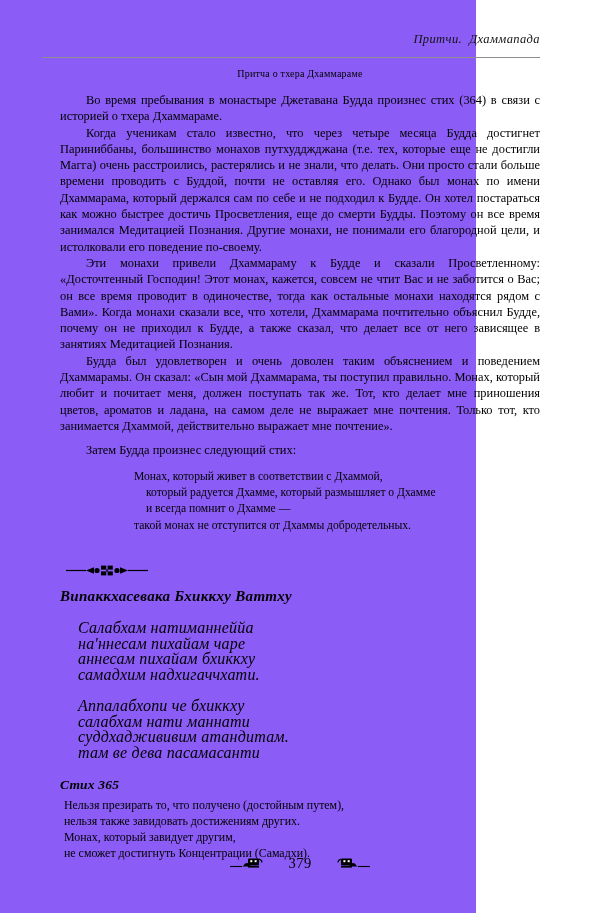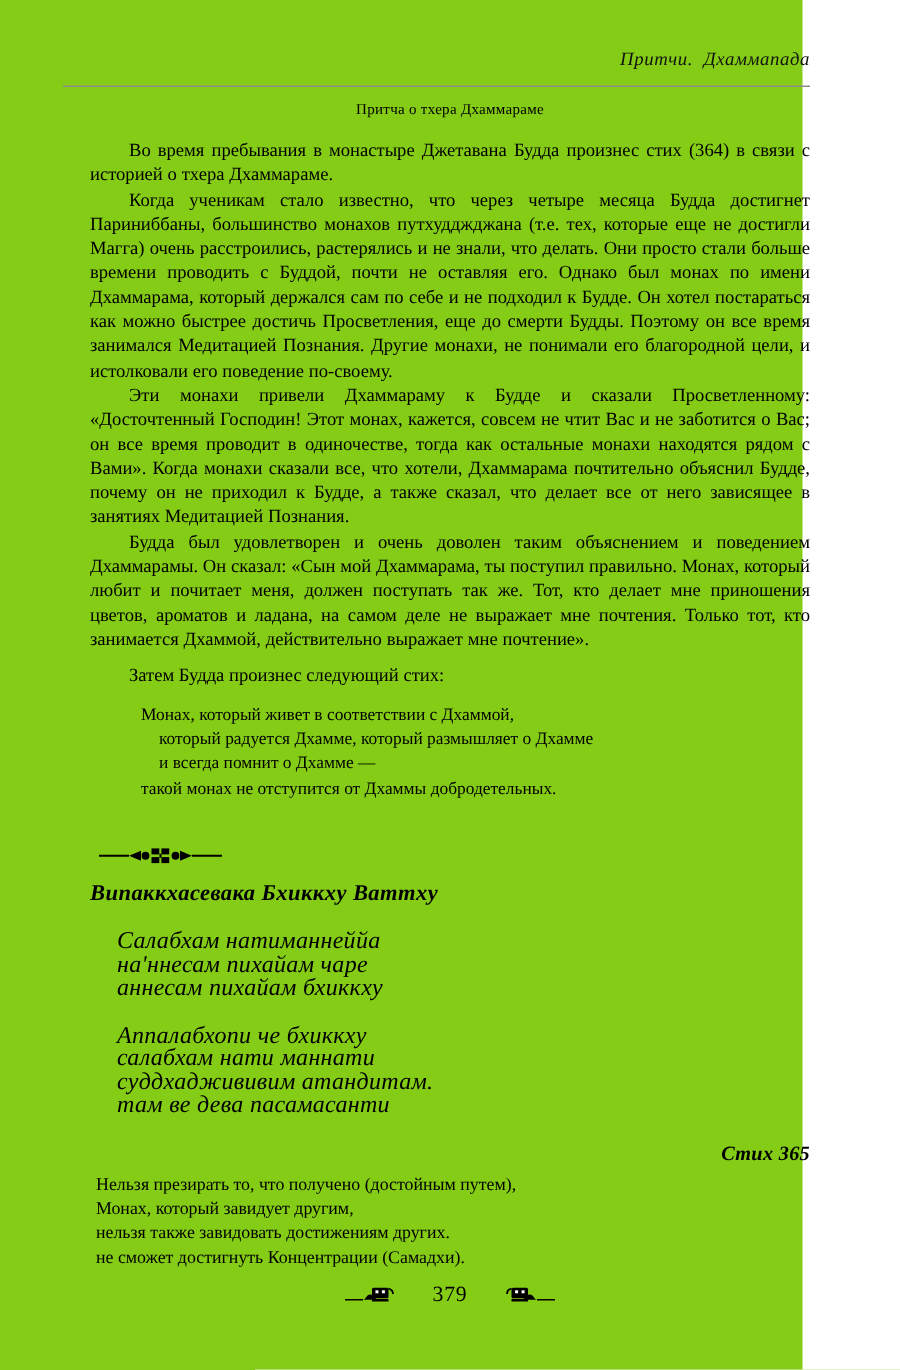--- a/index.html
+++ b/index.html
@@ -15,23 +15,23 @@
     overflow: hidden;
     font-family: "Liberation Serif", "DejaVu Serif", serif;
     color: #000000;
     -webkit-font-smoothing: antialiased;
   }
 
   .page {
     position: absolute;
     left: 0;
     top: 0;
-    width: 535px;
+    width: 476px;
     height: 913px;
-    background: #84cc16;
+    background: #8b5cf6;
   }
 
   
   .running-head {
     position: absolute;
     left: 42px;
     top: 32px;
     width: 498px;
     text-align: right;
     font-style: italic;
@@ -85,20 +85,21 @@
   }
 
   
   .verse-block {
     margin: 10px 0 0 34px;
     font-size: 11.6px;
     line-height: 16.4px;
   }
   .verse-block .vline {
     white-space: pre-wrap;
+    margin-left: 40px;
   }
   .verse-block .vline.indent {
     padding-left: 12px;
   }
 
   
   .ornament-rule {
     margin: 30px 0 0 4px;
     width: 86px;
     height: 13px;
@@ -127,21 +128,20 @@
     margin-top: 16px;
   }
   .pali-stanza .pline { white-space: pre-wrap; }
 
   h3.stanza-number {
     margin: 16px 0 0 0;
     font-size: 13.5px;
     font-weight: bold;
     font-style: italic;
     letter-spacing: 0.2px;
-    text-align: right;
   }
 
   .translation-block {
     margin: 4px 0 0 4px;
     font-size: 11.9px;
     line-height: 16.2px;
   }
   .translation-block .tline { white-space: pre-wrap; }
 
   
@@ -204,35 +204,36 @@
         <rect x="42.3" y="5.2" width="1.4" height="2.6" fill="#000"></rect>
       </svg>
     </div>
 
     <h2 class="pali-title">Випаккхасевака Бхиккху Ваттху</h2>
 
     <div class="pali-stanza">
       <div class="pline">Салабхам натиманнеййа</div>
       <div class="pline">на'ннесам пихайам чаре</div>
       <div class="pline">аннесам пихайам бхиккху</div>
+      <div class="pline">самадхим надхигаччхати.</div>
     </div>
 
     <div class="pali-stanza second">
       <div class="pline">Аппалабхопи че бхиккху</div>
       <div class="pline">салабхам нати маннати</div>
       <div class="pline">суддхаджививим атандитам.</div>
       <div class="pline">там ве дева пасамасанти</div>
     </div>
 
     <h3 class="stanza-number">Стих 365</h3>
 
     <div class="translation-block">
       <div class="tline">Нельзя презирать то, что получено (достойным путем),</div>
+      <div class="tline">нельзя также завидовать достижениям других.</div>
       <div class="tline">Монах, который завидует другим,</div>
-      <div class="tline">нельзя также завидовать достижениям других.</div>
       <div class="tline">не сможет достигнуть Концентрации (Самадхи).</div>
     </div>
 
   </div>
 
   <div class="footer">
     <span>
       <svg width="34" height="14" viewBox="0 0 34 14" aria-hidden="true">
         <path d="M1 10.5 L13 10.5" stroke="#000" stroke-width="1.1"></path>
         <path d="M13 10.5 C15 10.5 15 7 18 7 C21 7 21 10.5 23 10.5 Z" fill="#000"></path>

